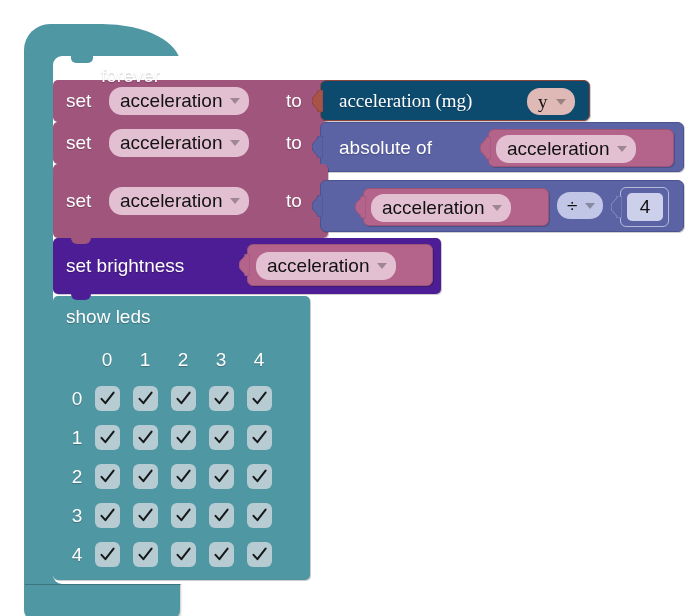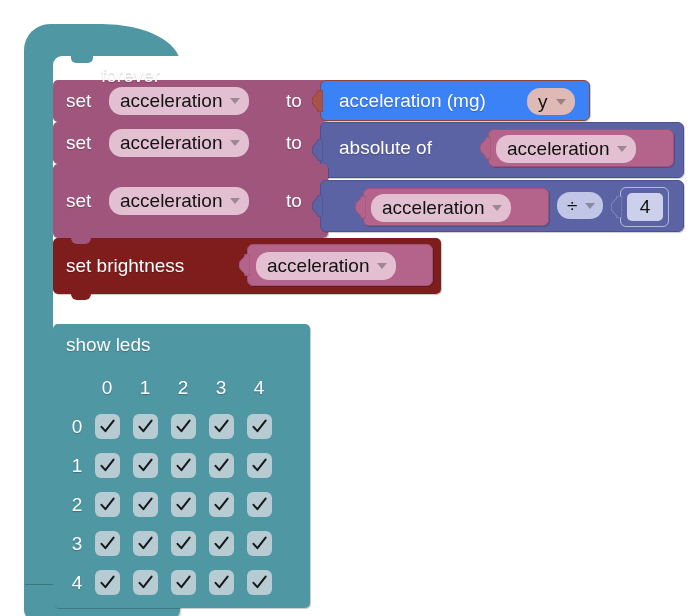--- a/index.html
+++ b/index.html
@@ -82,21 +82,21 @@
   }
   .field.onpink{background:#e3c0d1;}
   .field.onred{background:#dfb9b6;}
   .field.onblue{background:#c2c6e6;}
 
   
   .rep{
     position:absolute;border-radius:6px;box-sizing:border-box;
     box-shadow:1px 1px 0 rgba(0,0,0,0.18);
   }
-  .rep.red{background:#3b82f6;border:1px solid #8e443b;}
+  .rep.red{background:#0c4a6e;border:1px solid #8e443b;font-family:Liberation Serif, serif;}
   .rep.blue{background:#5b63a5;border:1px solid #4b5290;}
   .rep.pink{background:#b4648b;border:1px solid #9b5377;}
   .rep .lbl{font-size:19px;}
 
   
   .tab{
     position:absolute;left:-9px;top:50%;transform:translateY(-50%);
     width:11px;height:22px;
   }
   .tab svg{display:block;}
@@ -110,21 +110,20 @@
   .numslot{
     position:absolute;border:1px solid rgba(255,255,255,0.55);
     border-radius:6px;box-sizing:border-box;
   }
 
   
   #show-leds-block{
     position:absolute;left:53px;top:296px;width:257px;height:284px;
     background:#4f97a3;border-radius:5px;
     box-shadow:1px 1px 0 rgba(0,0,0,0.20);
-    margin-top:28px;
   }
   #show-leds-block .bump{background:#4f97a3;}
   .led-grid{position:absolute;left:13px;top:44px;}
   .led-row{display:flex;align-items:center;height:39px;}
   .rowhdr, .colhdr{
     width:22px;text-align:center;color:#ffffff;font-size:19px;
     text-shadow:0 1px 1px rgba(0,0,0,0.25);
   }
   .colhdr{width:38px;}
   .cellwrap{width:38px;display:flex;justify-content:center;}
@@ -174,21 +173,21 @@
   <div class="stmt" style="left:53px;top:122px;width:275px;height:42px;background:#a0557c;">
     <div class="bump"></div>
     <div class="lbl" style="left:13px;top:10px;">set</div>
     <div class="field onpink" style="left:56px;top:7px;height:28px;">
       <span>acceleration</span>
       <span class="caret"></span>
     </div>
     <div class="lbl" style="left:233px;top:10px;">to</div>
   </div>
 
-  <div class="rep blue" style="left:320px;top:122px;width:364px;height:56px;">
+  <div class="rep blue" style="left:320px;top:122px;width:364px;height:50px;">
     <span class="tab">
       <svg width="11" height="22" viewBox="0 0 11 22">
         <path d="M11 0 H6 C6 5 0 5 0 11 C0 17 6 17 6 22 H11 Z" fill="#5b63a5" stroke="#4b5290" stroke-width="1"></path>
       </svg>
     </span>
     <div class="lbl" style="left:18px;top:14px;">absolute of</div>
     <div class="rep pink" style="left:167px;top:6px;width:186px;height:38px;">
       <span class="tab">
         <svg width="11" height="22" viewBox="0 0 11 22">
           <path d="M11 0 H6 C6 5 0 5 0 11 C0 17 6 17 6 22 H11 Z" fill="#b4648b" stroke="#9b5377" stroke-width="1"></path>
@@ -235,21 +234,21 @@
     <div class="numslot" style="left:299px;top:6px;width:49px;height:40px;">
       <span class="tab" style="left:-10px;">
         <svg width="11" height="22" viewBox="0 0 11 22">
           <path d="M11 0 H6 C6 5 0 5 0 11 C0 17 6 17 6 22 H11 Z" fill="#5b63a5" stroke="#8a90c4" stroke-width="1"></path>
         </svg>
       </span>
       <div class="numbox" style="left:6px;top:5px;width:36px;height:28px;">4</div>
     </div>
   </div>
 
-  <div class="stmt" style="left:53px;top:238px;width:388px;height:56px;background:#7f1d1d;">
+  <div class="stmt" style="left:53px;top:238px;width:388px;height:56px;background:#4c1d95;">
     <div class="bump"></div>
     <div class="lbl" style="left:13px;top:17px;">set brightness</div>
     <div class="rep pink" style="left:194px;top:6px;width:186px;height:42px;">
       <span class="tab">
         <svg width="11" height="22" viewBox="0 0 11 22">
           <path d="M11 0 H6 C6 5 0 5 0 11 C0 17 6 17 6 22 H11 Z" fill="#b4648b" stroke="#9b5377" stroke-width="1"></path>
         </svg>
       </span>
       <div class="field onpink" style="left:8px;top:7px;height:28px;">
         <span>acceleration</span>

